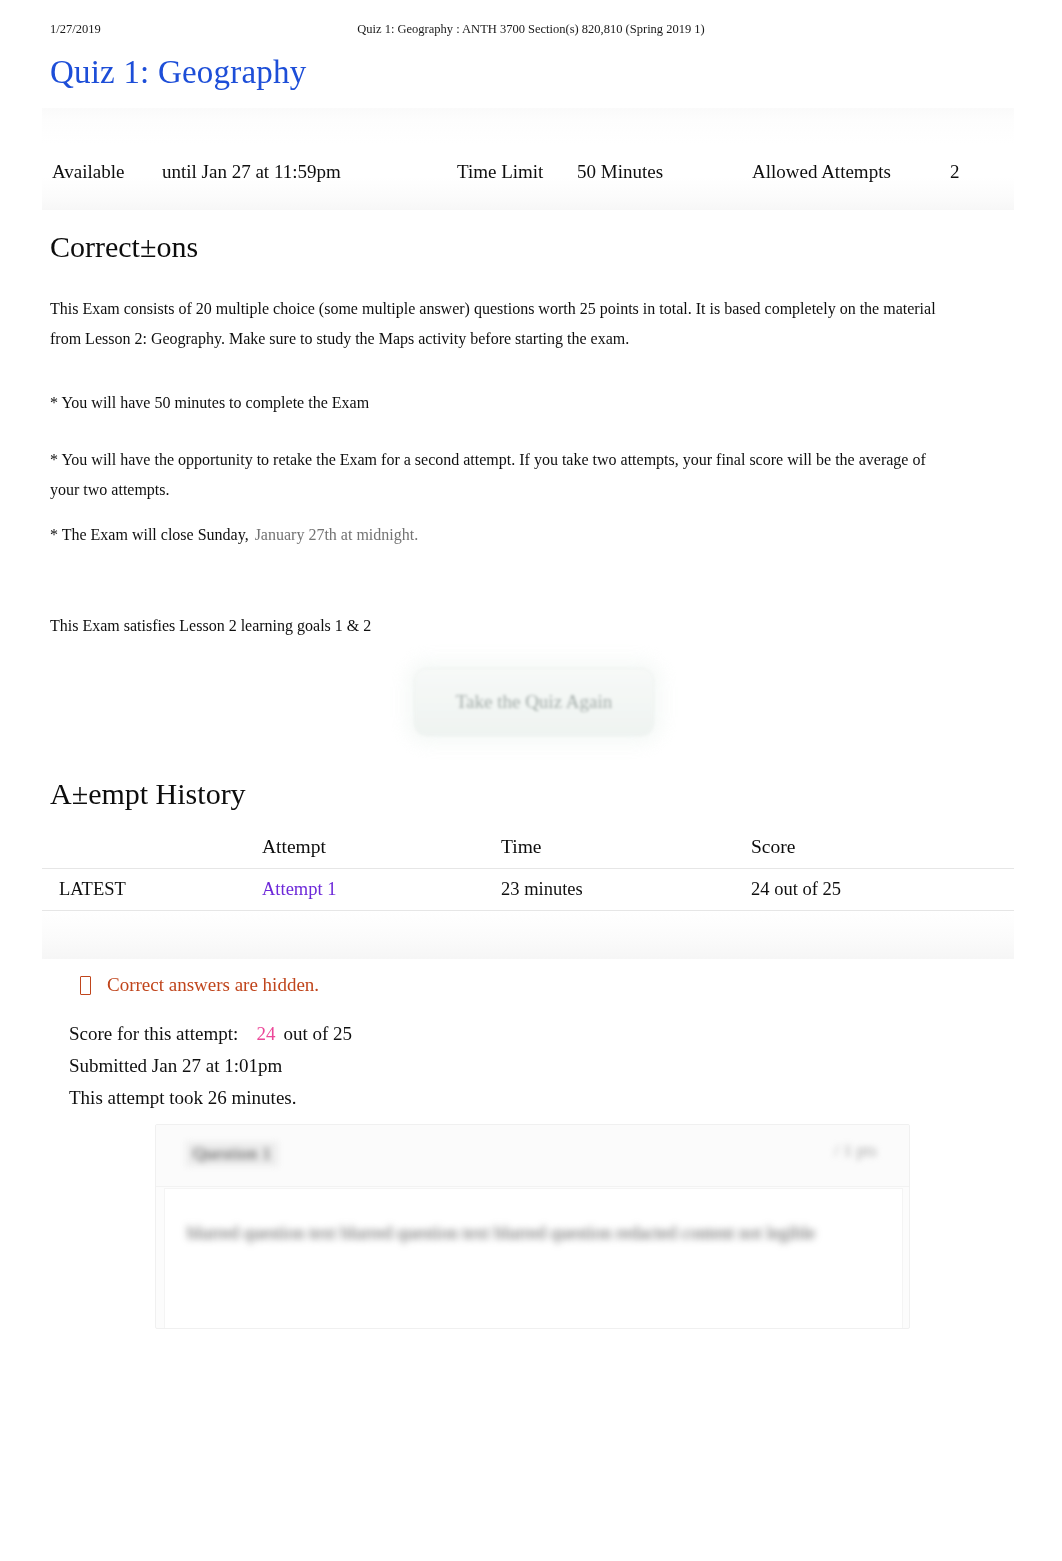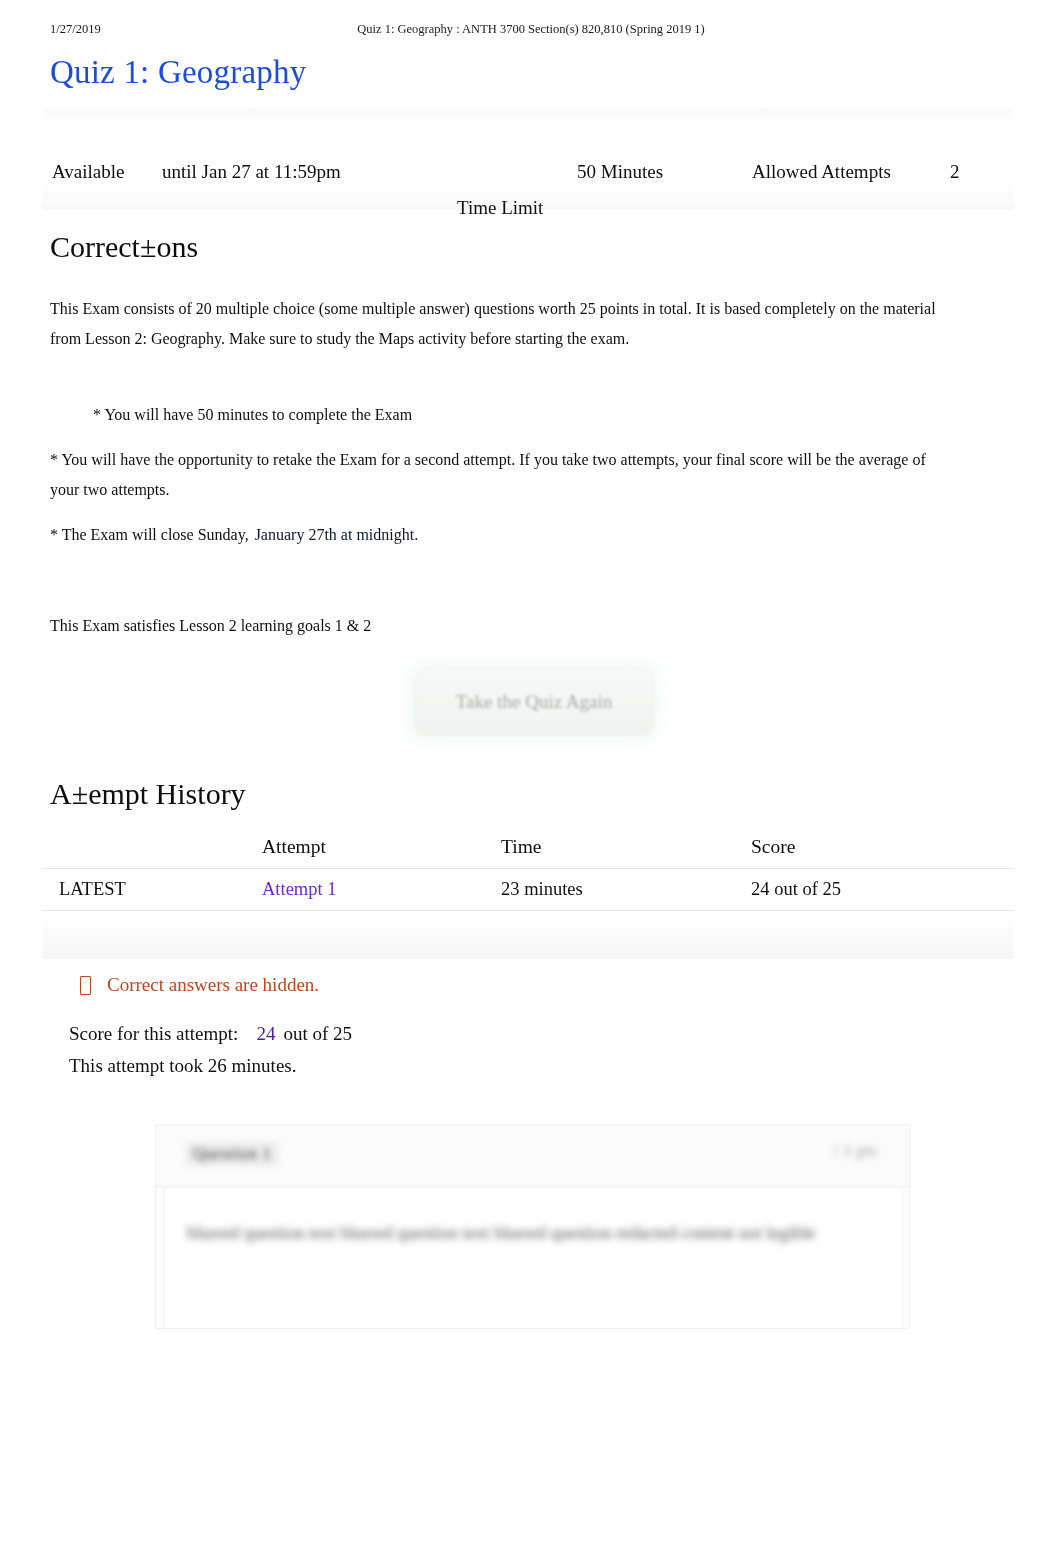--- a/index.html
+++ b/index.html
@@ -84,21 +84,21 @@
 
   .d-due-label    { left: 10px; }
   .d-due-value    { left: 63px; }
   .d-points-label { left: 313px; }
   .d-points-value { left: 393px; }
   .d-quest-label  { left: 475px; }
   .d-quest-value  { left: 599px; }
 
   .d-avail-label  { left: 10px; }
   .d-avail-value  { left: 120px; }
-  .d-time-label   { left: 415px; margin-top: 36px; }
+  .d-time-label   { left: 415px; }
   .d-time-value   { left: 535px; }
   .d-att-label    { left: 710px; }
   .d-att-value    { left: 908px; }
 
   
   h2.section-title {
     position: absolute;
     left: 50px;
     margin: 0;
     font-weight: normal;
@@ -112,28 +112,28 @@
   p.body-text {
     position: absolute;
     left: 50px;
     margin: 0;
     width: 890px;
     font-size: 16px;
     line-height: 30px;
     color: #0f0f0f;
   }
   p.para-1 { top: 294px; }
-  p.para-2 { top: 400px; margin-left: 43px; }
+  p.para-2 { top: 388px; }
   p.para-3 { top: 445px; }
   p.para-4 { top: 520px; }
   p.para-5 { top: 611px; }
 
   .blur-soft {
     display: inline-block;
-    color: #0f172a;
+    color: #737373;
     filter: blur(0.45px);
     text-shadow: 0 0 7px rgba(255,255,255,0.95),
                  0 0 14px rgba(255,255,255,0.85);
     padding: 0 6px;
   }
 
   
   .retake-wrap {
     position: absolute;
     left: 414px;
@@ -238,21 +238,21 @@
   .score-lines {
     position: absolute;
     left: 69px;
     top: 1018px;
     font-size: 19px;
     line-height: 32px;
     color: #101010;
   }
   .score-lines div { white-space: nowrap; }
   .score-number {
-    color: #4c1d95;
+    color: #ec4899;
     padding: 0 8px 0 18px;
   }
 
   
   .question-card {
     position: absolute;
     left: 155px;
     top: 1124px;
     width: 755px;
     height: 205px;
@@ -363,20 +363,21 @@
   <div class="ht-tail"></div>
 </div>
 
 <div class="hidden-notice">
   <span class="tofu-icon"></span>
   <span>Correct answers are hidden.</span>
 </div>
 
 <div class="score-lines">
   <div><span>Score for this attempt:</span><span class="score-number">24</span><span>out of 25</span></div>
+  <div>Submitted Jan 27 at 1:01pm</div>
   <div>This attempt took 26 minutes.</div>
 </div>
 
 <div class="question-card">
   <div class="qc-header">
     <span class="qc-label">Question 1</span>
     <span class="qc-points">/ 1 pts</span>
   </div>
   <div class="qc-body">
     <div class="qc-text">blurred question text blurred question text blurred question redacted content not legible</div>

